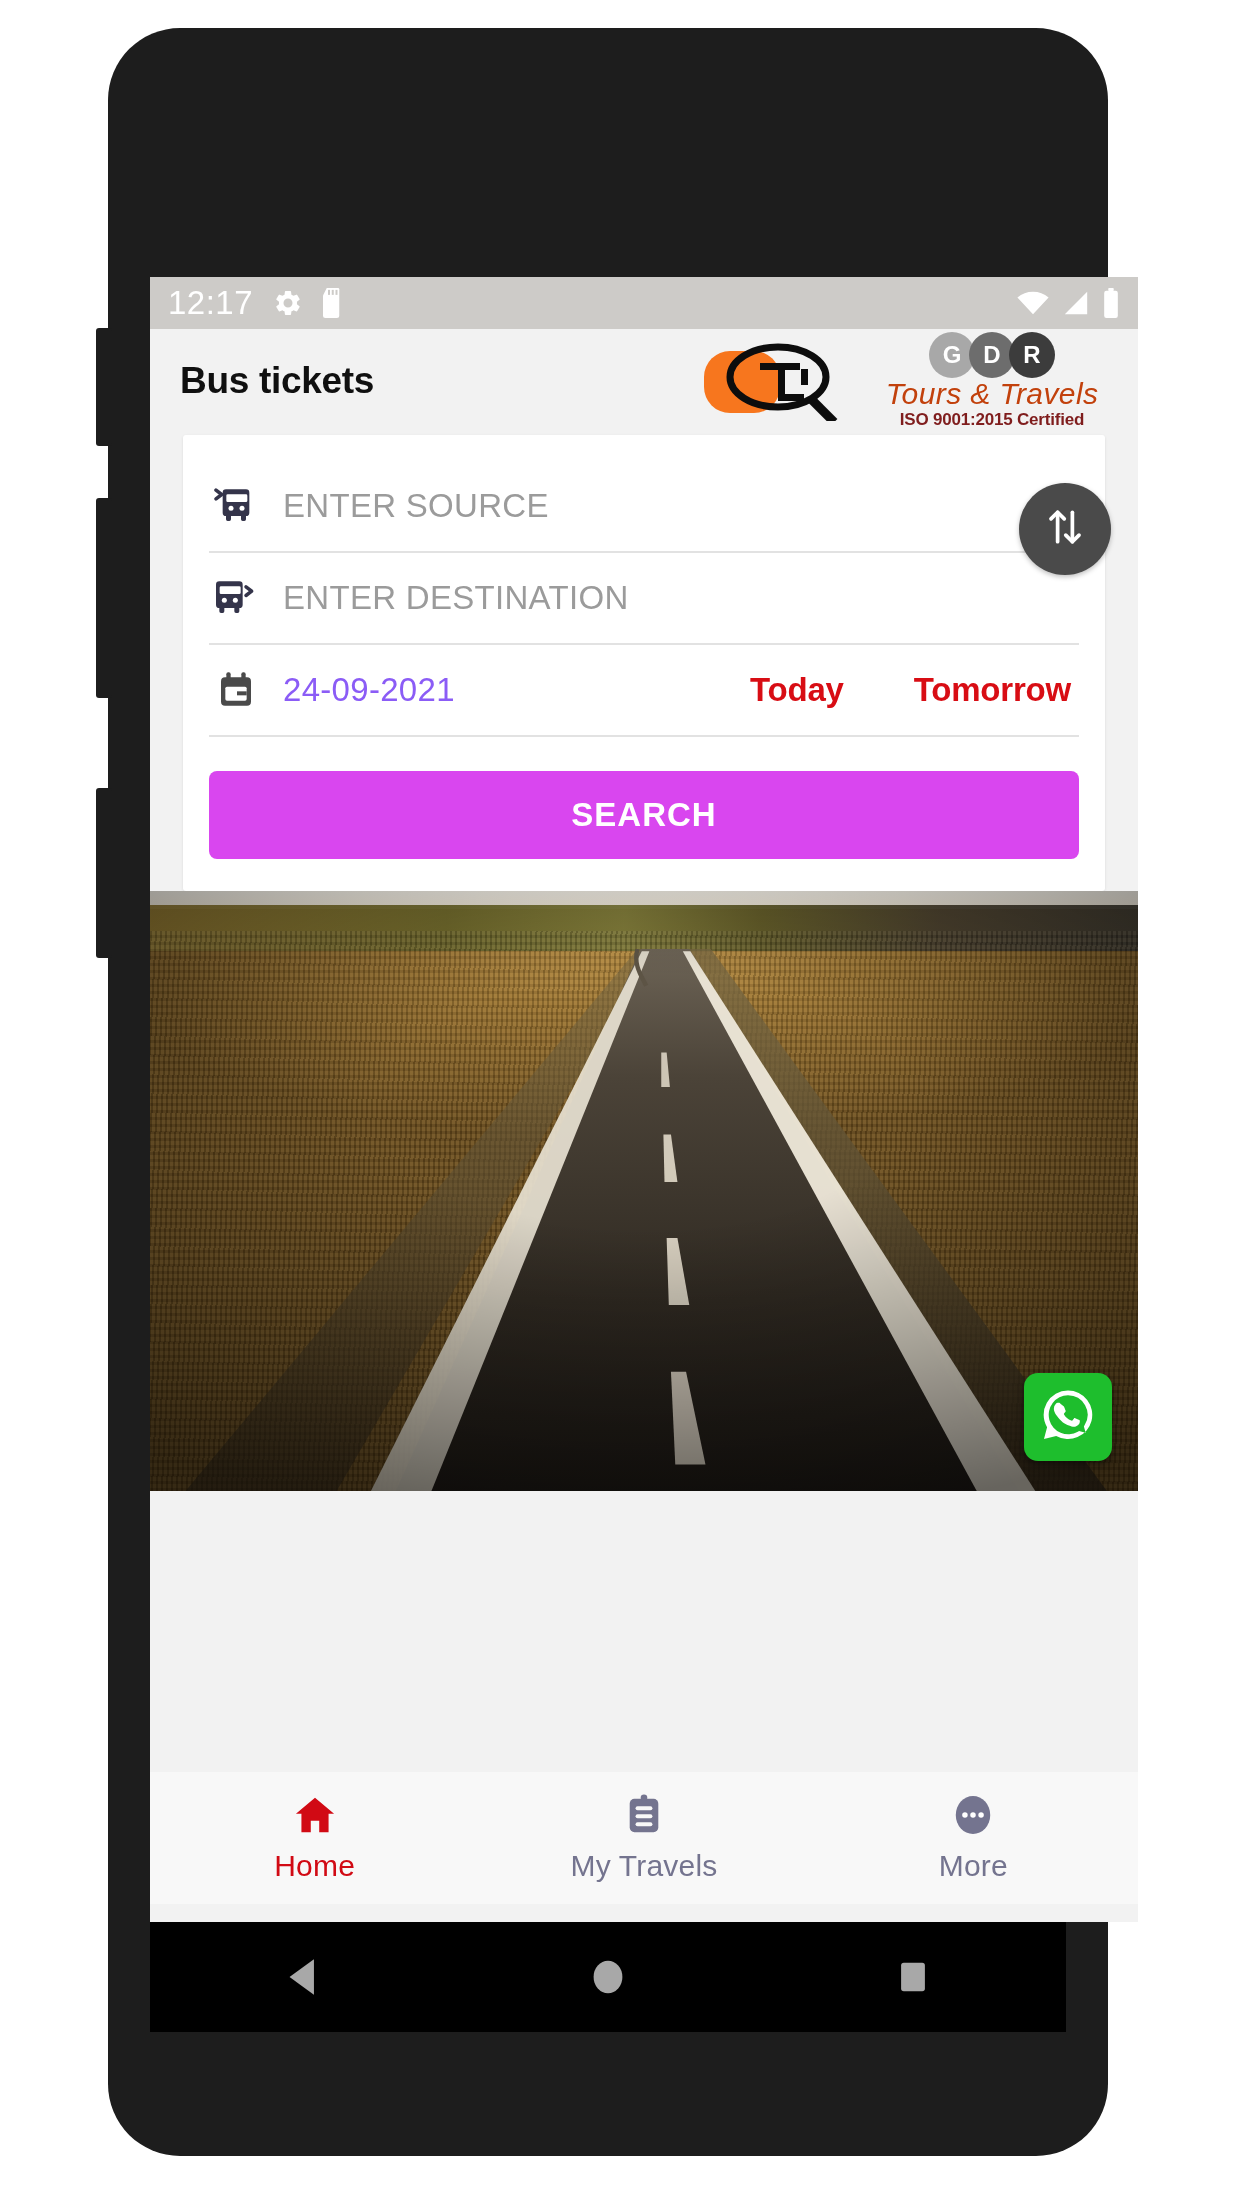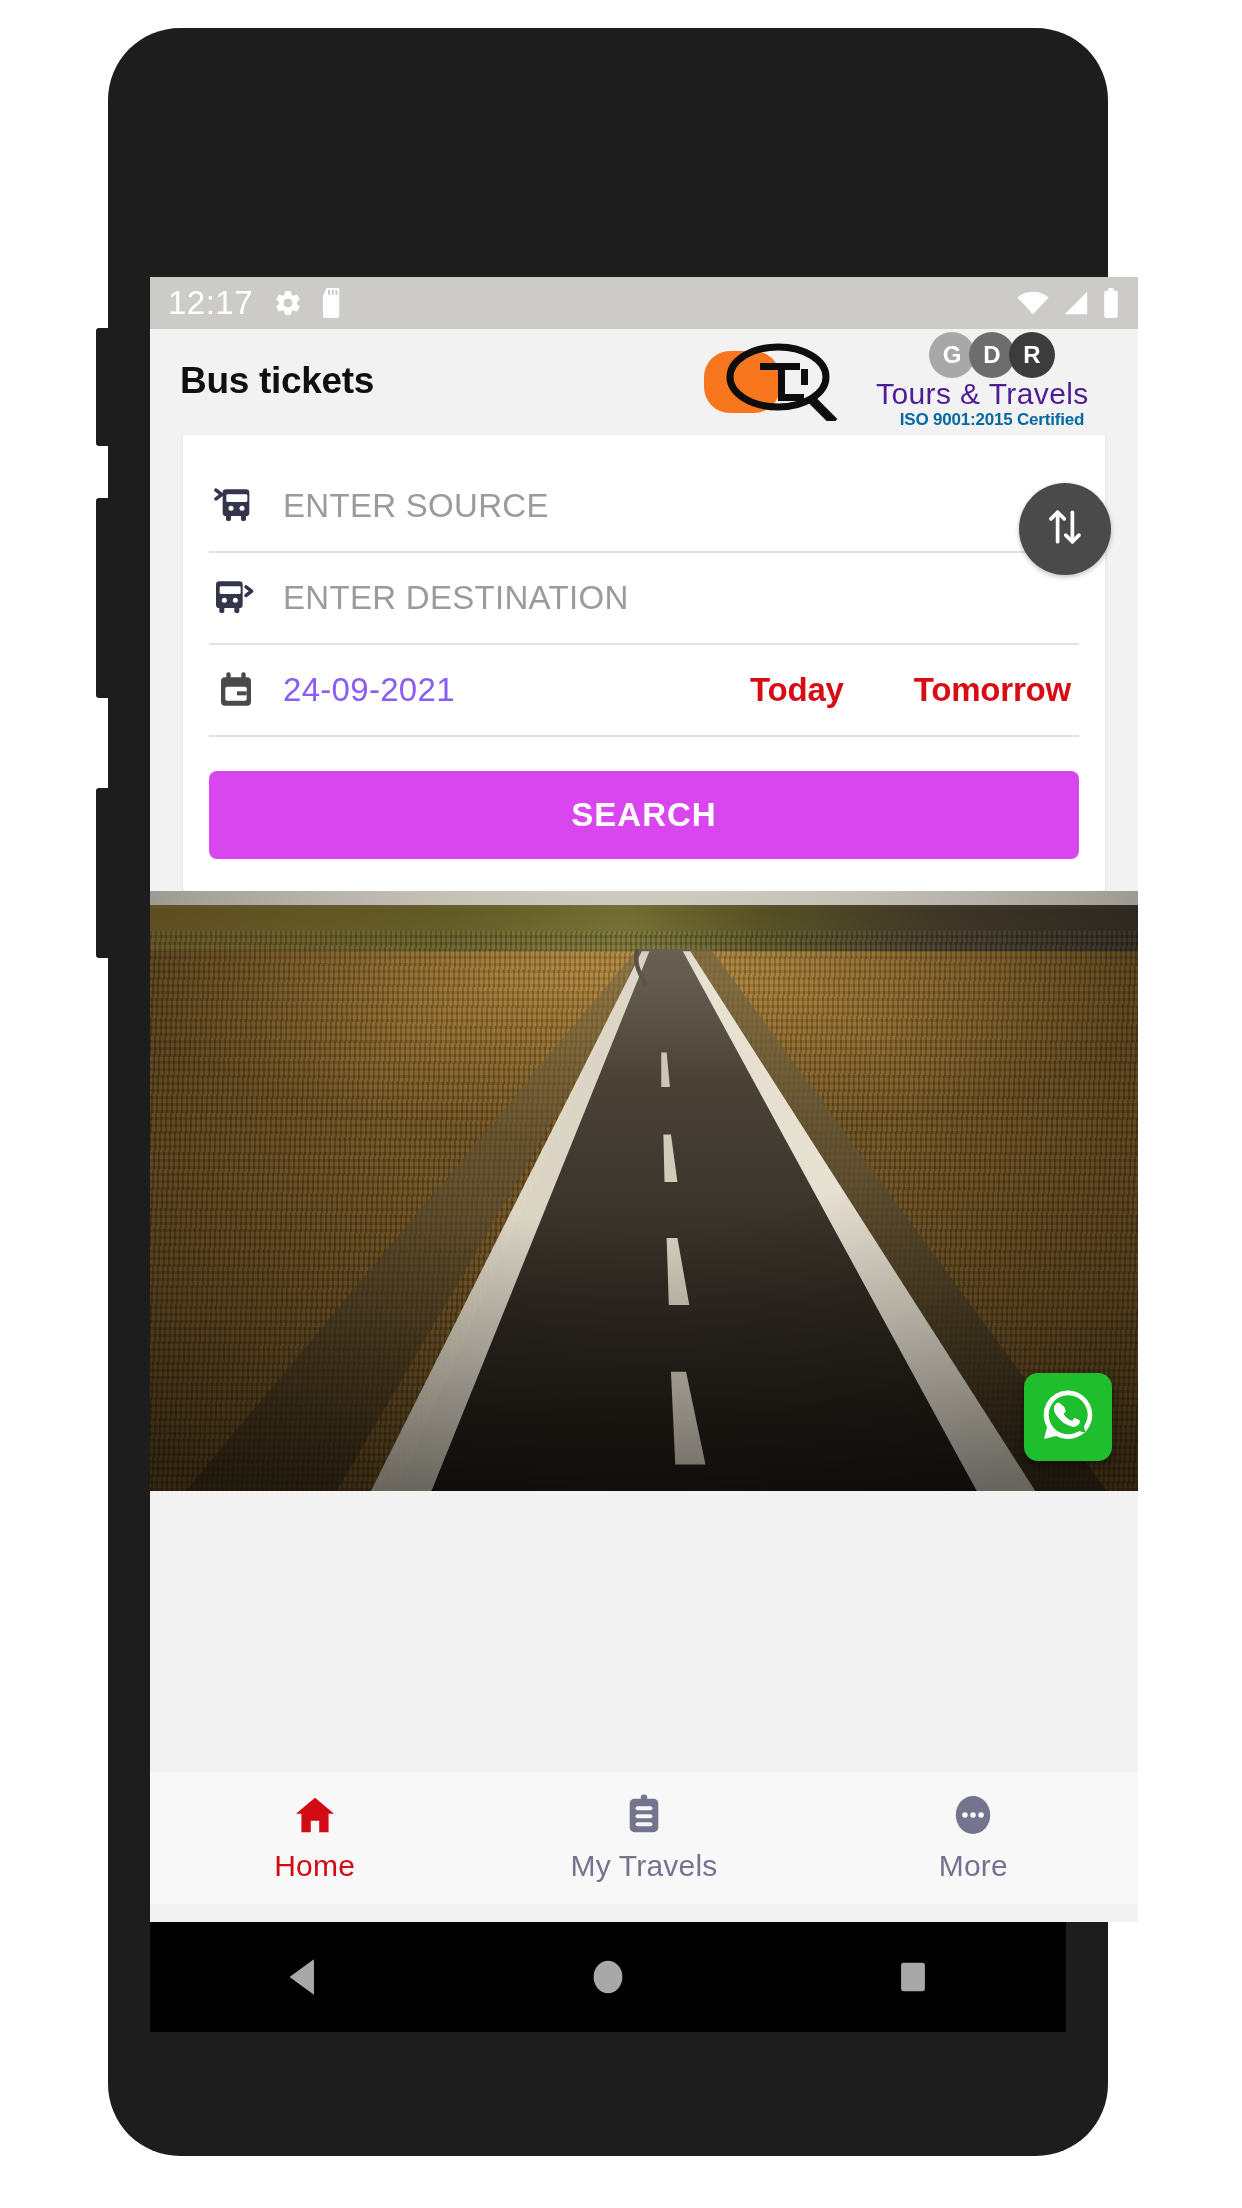--- a/index.html
+++ b/index.html
@@ -75,25 +75,25 @@
     display:flex;align-items:center;justify-content:center;
     color:#ffffff;font-size:24px;font-weight:bold;
     margin-left:-6px; letter-spacing:0;
   }
   .gdr-c:first-child{ margin-left:0; }
   .gdr-g{ background:#a8a8a8; }
   .gdr-d{ background:#6d6d6d; }
   .gdr-r{ background:#3c3c3c; }
   .brand-rule{ height:2px; background:#b9b9b9; margin:2px 0 1px; }
   .brand-main{
-    font-size:30px; color:#4c1d95; text-align:left;
-    letter-spacing:.4px; line-height:1.05;
+    font-size:30px; color:#c2410c; text-align:center;
+    letter-spacing:.4px; line-height:1.05;font-style:italic;
   }
   .brand-sub{
-    font-size:17px; font-weight:bold; color:#0369a1;
+    font-size:17px; font-weight:bold; color:#7f1d1d;
     text-align:center; letter-spacing:-.2px; margin-top:1px;
   }
 
   
   #search-card{
     margin:2px 33px 0;
     background:#ffffff;
     border-radius:3px;
     padding:26px 26px 32px;
     position:relative;

